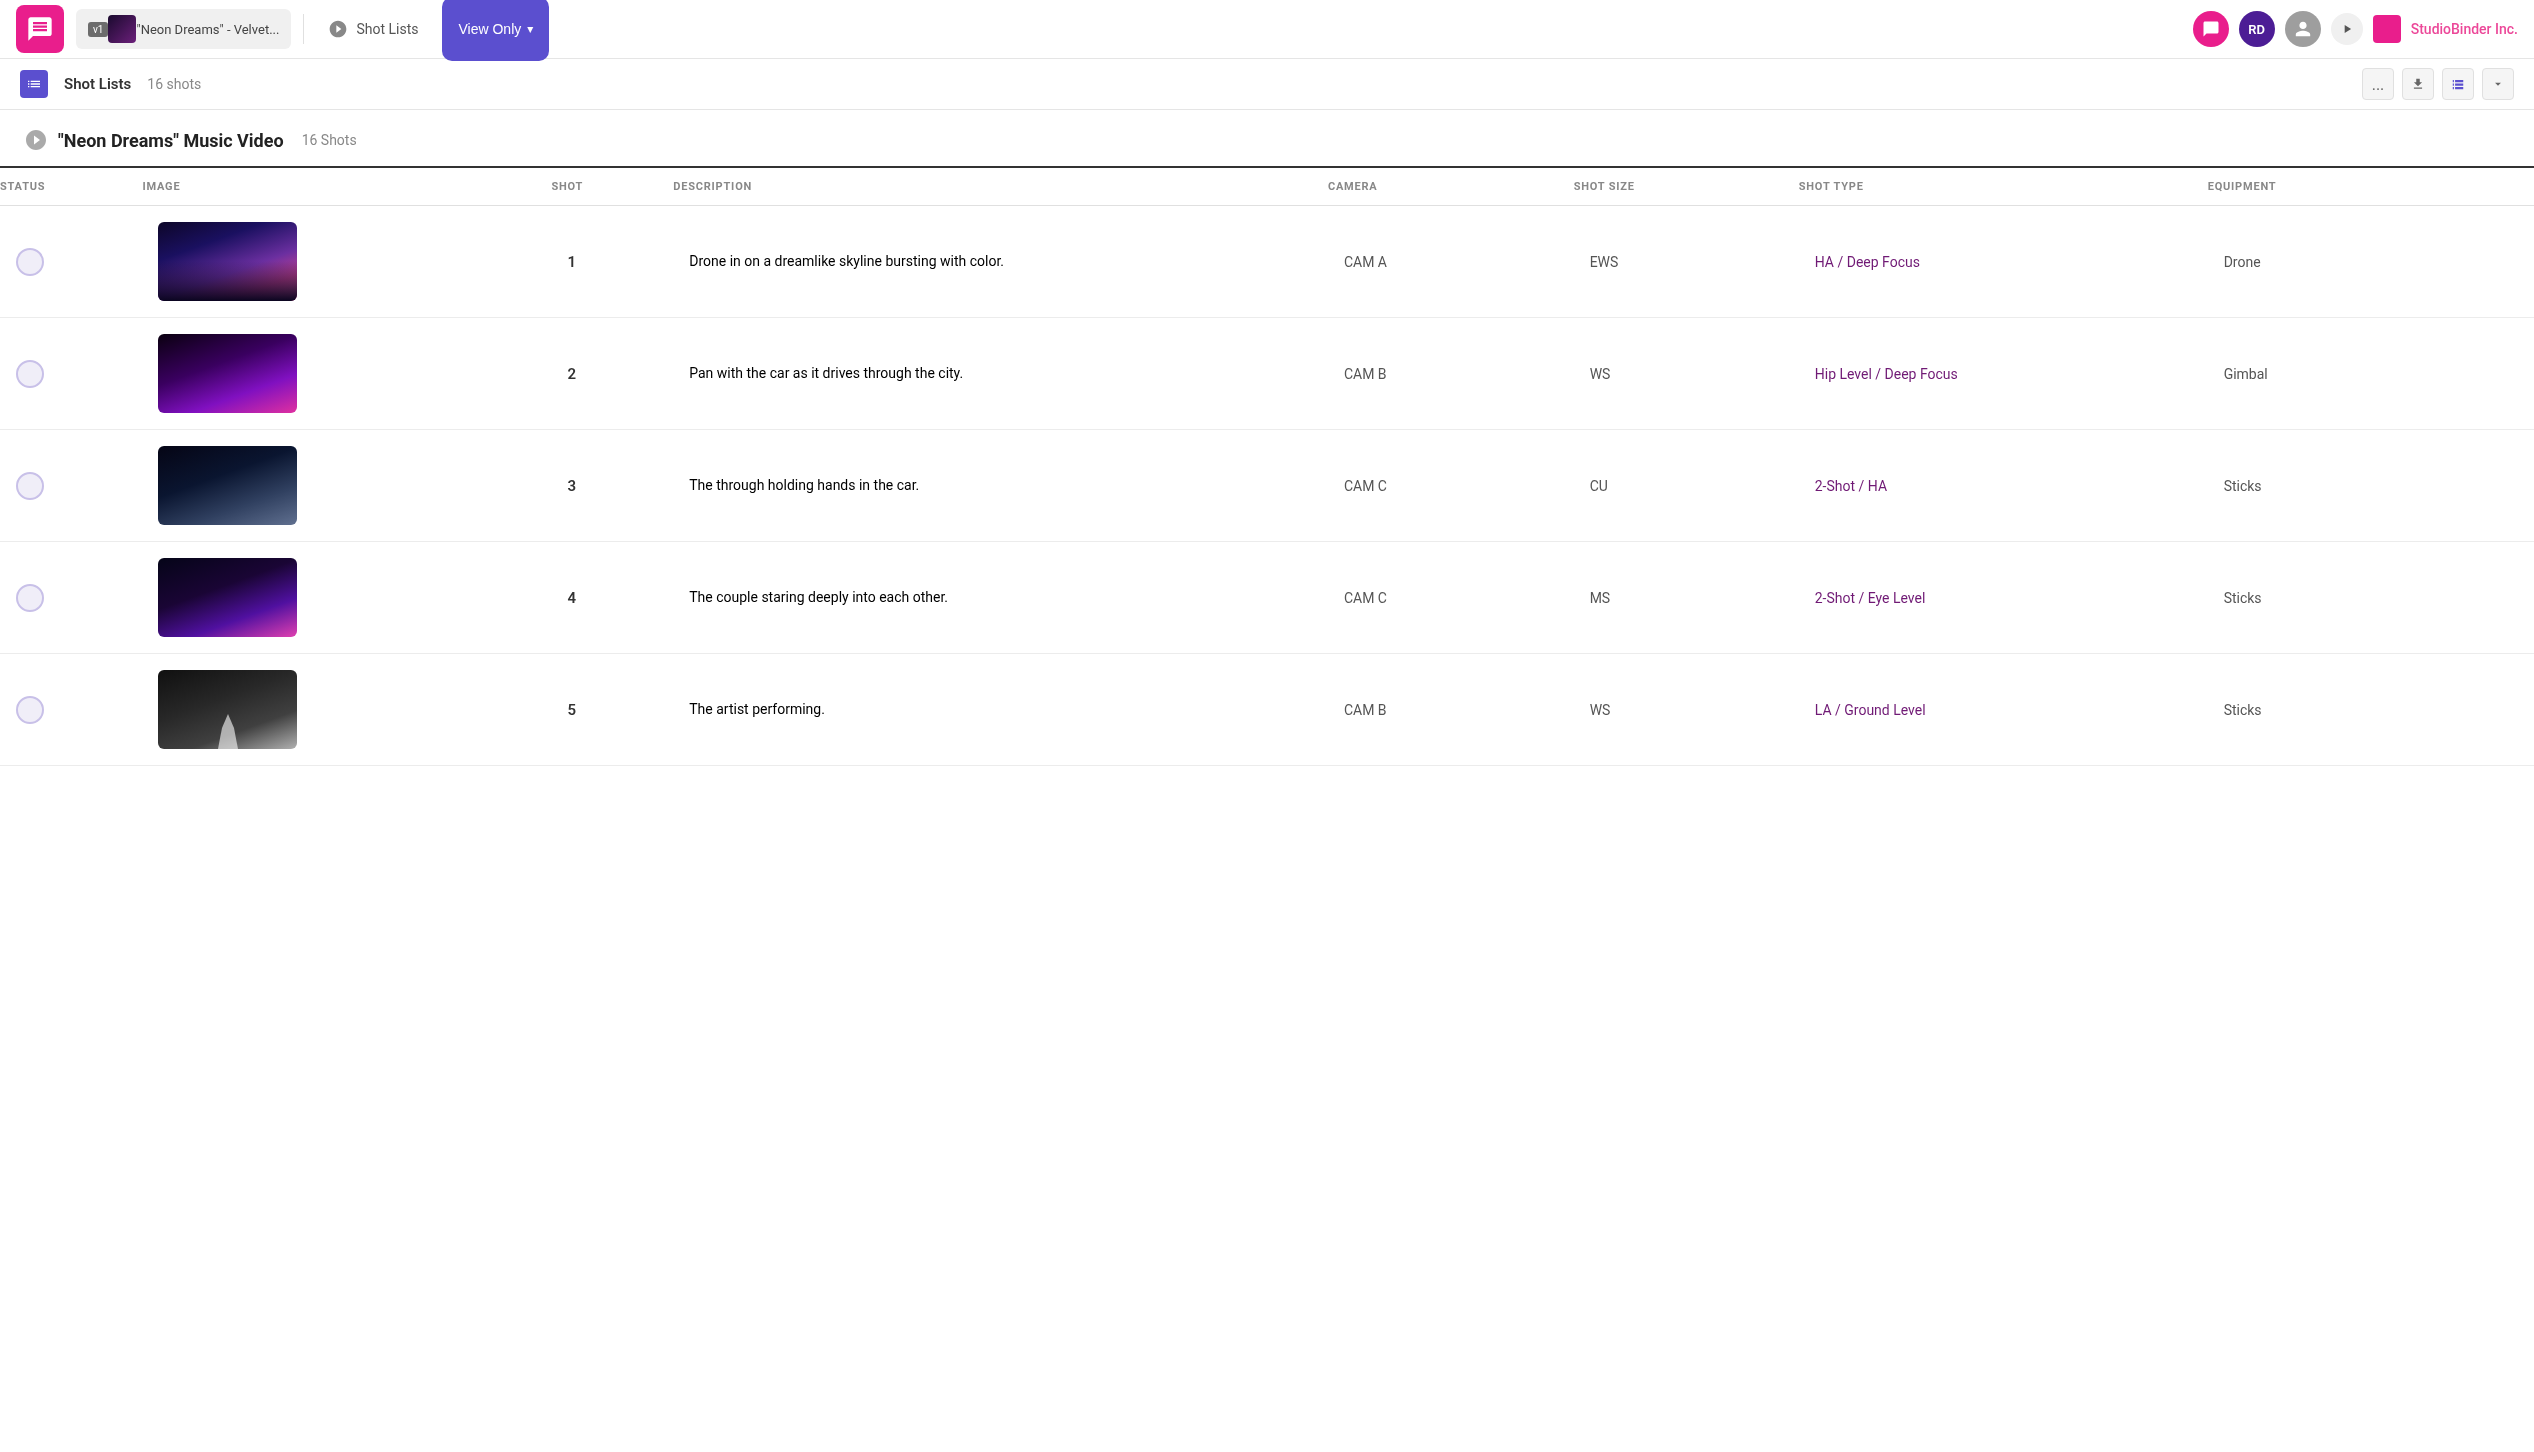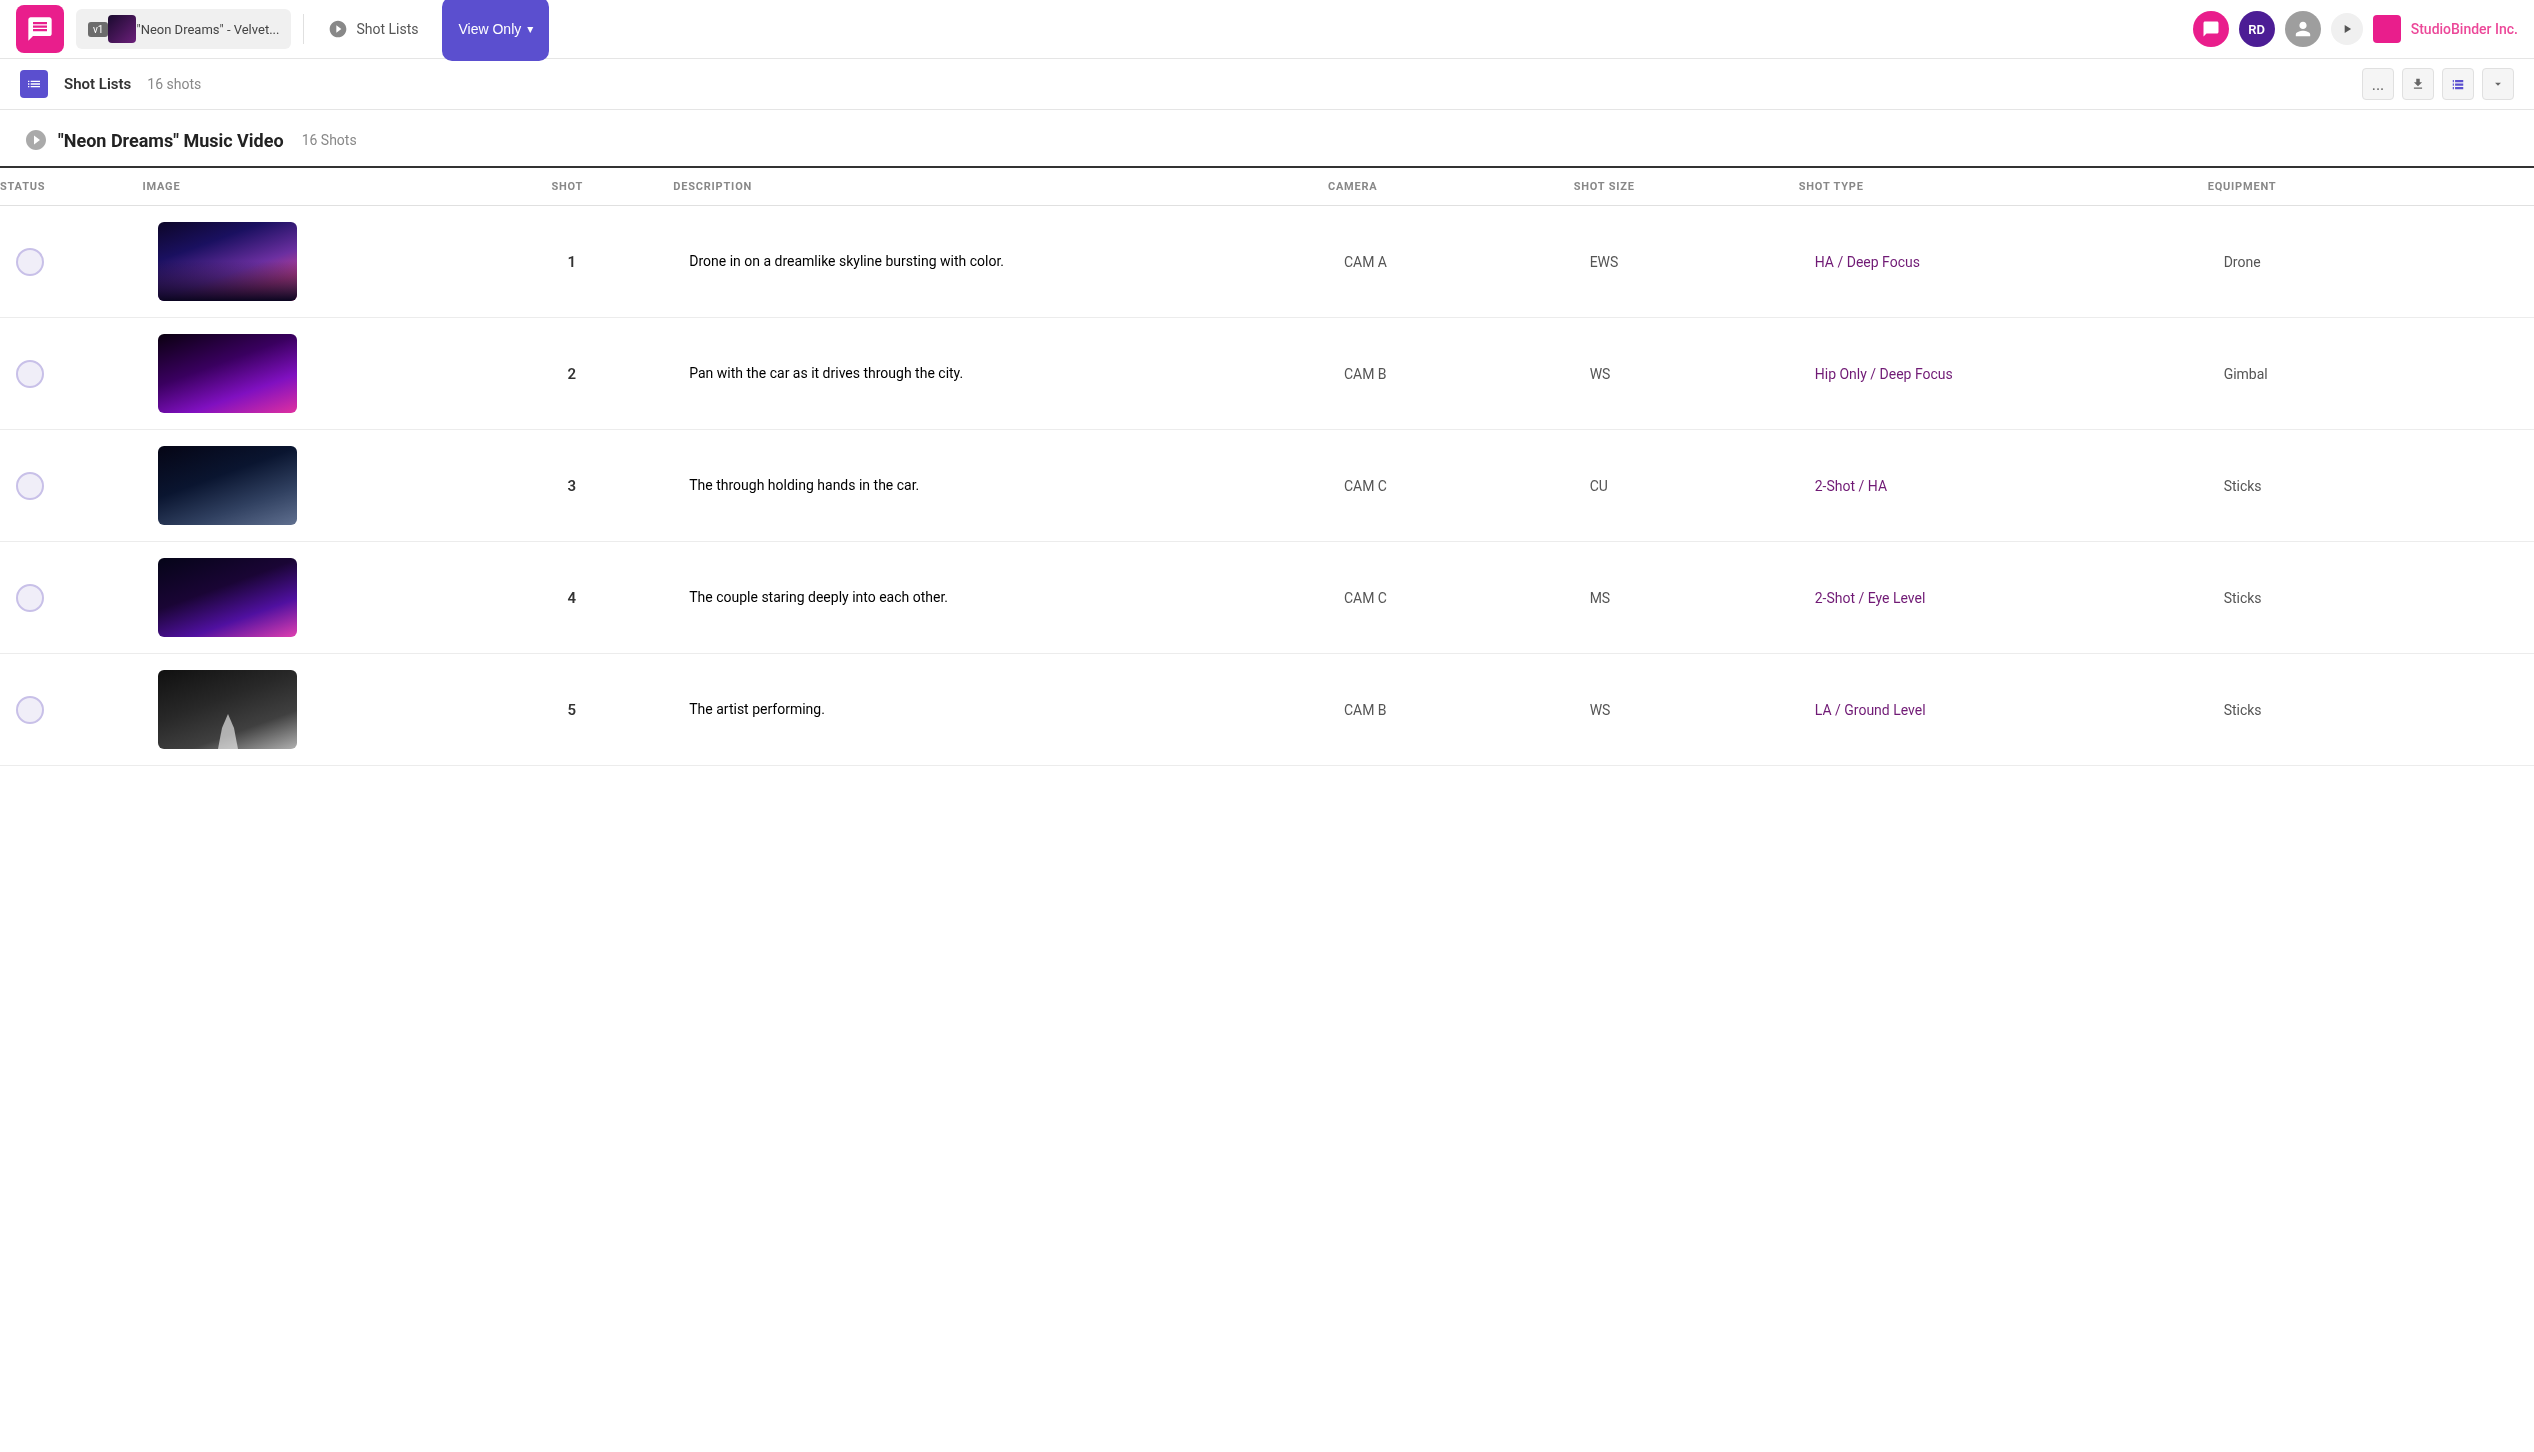--- a/index.html
+++ b/index.html
@@ -463,21 +463,21 @@
     <td>
       <span class="shot-description">Pan with the car as it drives through the city.</span>
     </td>
     <td>
       <span class="shot-camera">CAM B</span>
     </td>
     <td>
       <span class="shot-size">WS</span>
     </td>
     <td>
-      <span class="shot-type">Hip Only / Deep Focus</span>
+      <span class="shot-type">Hip Level / Deep Focus</span>
     </td>
     <td>
       <span class="shot-equipment">Gimbal</span>
     </td>
   </tr>
         <tr>
     <td>
       <div class="status-circle"></div>
     </td>
     <td>

